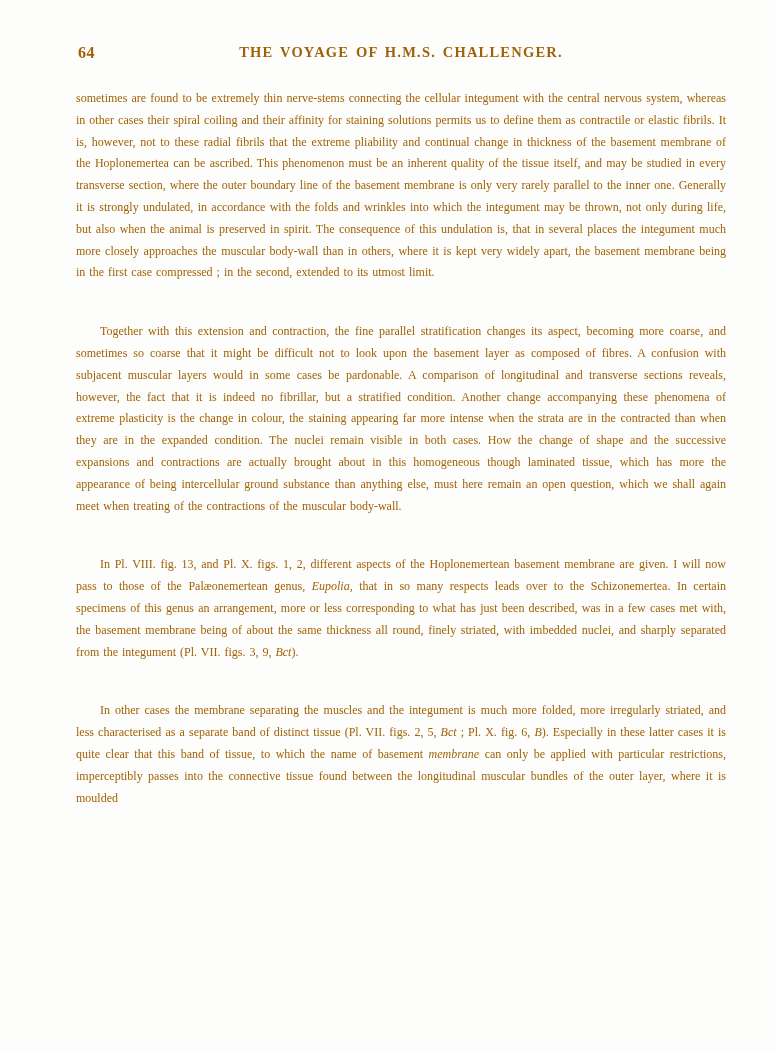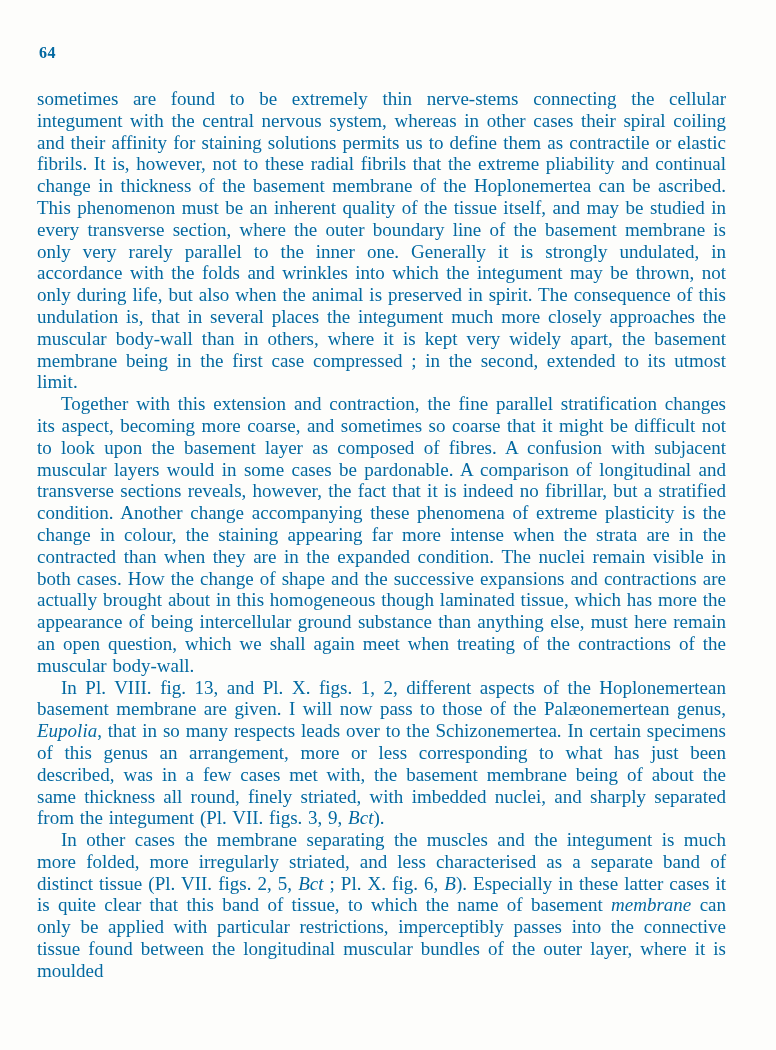--- a/index.html
+++ b/index.html
@@ -6,24 +6,24 @@
     margin: 0;
     padding: 0;
     background: #e8e8e6;
   }
   .page {
     position: relative;
     width: 776px;
     height: 1050px;
     margin: 0 auto;
     background: #fdfdfb;
-    color: #0369a1;
+    color: #a16207;
     font-family: "Liberation Serif", "DejaVu Serif", serif;
     box-sizing: border-box;
-    padding: 44px 50px 30px 37px;
+    padding: 44px 50px 30px 76px;
     overflow: hidden;
   }
   .running-head {
     position: relative;
     height: 30px;
     margin-bottom: 14px;
   }
   .page-number {
     position: absolute;
     left: 2px;
@@ -37,41 +37,43 @@
     left: 0;
     right: 0;
     top: 0;
     text-align: center;
     font-size: 14.5px;
     font-weight: bold;
     letter-spacing: 1.2px;
     word-spacing: 2px;
   }
   .body-text {
-    font-size: 19px;
+    font-size: 12px;
     line-height: 21.8px;
     text-align: justify;
     word-spacing: 1px;
   }
   .body-text p {
     margin: 0;
     padding: 0;
   }
   .body-text p.indent {
     text-indent: 24px;
+    margin-top: 37px;
   }
   i { }
 </style>
 </head>
 <body>
 
 <div class="page">
 
   <div class="running-head">
     <span class="page-number">64</span>
+    <span class="head-title">THE VOYAGE OF H.M.S. CHALLENGER.</span>
   </div>
 
   <div class="body-text">
     <p><span>sometimes are found to be extremely thin nerve-stems connecting the cellular integument with the central nervous system, whereas in other cases their spiral coiling and their affinity for staining solutions permits us to define them as contractile or elastic fibrils.  It is, however, not to these radial fibrils that the extreme pliability and continual change in thickness of the basement membrane of the Hoplonemertea can be ascribed.  This phenomenon must be an inherent quality of the tissue itself, and may be studied in every transverse section, where the outer boundary line of the basement membrane is only very rarely parallel to the inner one.  Generally it is strongly undulated, in accordance with the folds and wrinkles into which the integument may be thrown, not only during life, but also when the animal is preserved in spirit.  The consequence of this undulation is, that in several places the integument much more closely approaches the muscular body-wall than in others, where it is kept very widely apart, the basement membrane being in the first case compressed ; in the second, extended to its utmost limit.</span></p>
     <p class="indent"><span>Together with this extension and contraction, the fine parallel stratification changes its aspect, becoming more coarse, and sometimes so coarse that it might be difficult not to look upon the basement layer as composed of fibres.  A confusion with subjacent muscular layers would in some cases be pardonable.  A comparison of longitudinal and transverse sections reveals, however, the fact that it is indeed no fibrillar, but a stratified condition.  Another change accompanying these phenomena of extreme plasticity is the change in colour, the staining appearing far more intense when the strata are in the contracted than when they are in the expanded condition.  The nuclei remain visible in both cases.  How the change of shape and the successive expansions and contractions are actually brought about in this homogeneous though laminated tissue, which has more the appearance of being intercellular ground substance than anything else, must here remain an open question, which we shall again meet when treating of the contractions of the muscular body-wall.</span></p>
     <p class="indent"><span>In Pl. VIII. fig. 13, and Pl. X. figs. 1, 2, different aspects of the Hoplonemertean basement membrane are given.  I will now pass to those of the Palæonemertean genus, </span><i>Eupolia</i><span>, that in so many respects leads over to the Schizonemertea.  In certain specimens of this genus an arrangement, more or less corresponding to what has just been described, was in a few cases met with, the basement membrane being of about the same thickness all round, finely striated, with imbedded nuclei, and sharply separated from the integument (Pl. VII. figs. 3, 9, </span><i>Bct</i><span>).</span></p>
     <p class="indent"><span>In other cases the membrane separating the muscles and the integument is much more folded, more irregularly striated, and less characterised as a separate band of distinct tissue (Pl. VII. figs. 2, 5, </span><i>Bct</i><span> ; Pl. X. fig. 6, </span><i>B</i><span>).  Especially in these latter cases it is quite clear that this band of tissue, to which the name of basement </span><i>membrane</i><span> can only be applied with particular restrictions, imperceptibly passes into the connective tissue found between the longitudinal muscular bundles of the outer layer, where it is moulded</span></p>
   </div>
 
 </div>

